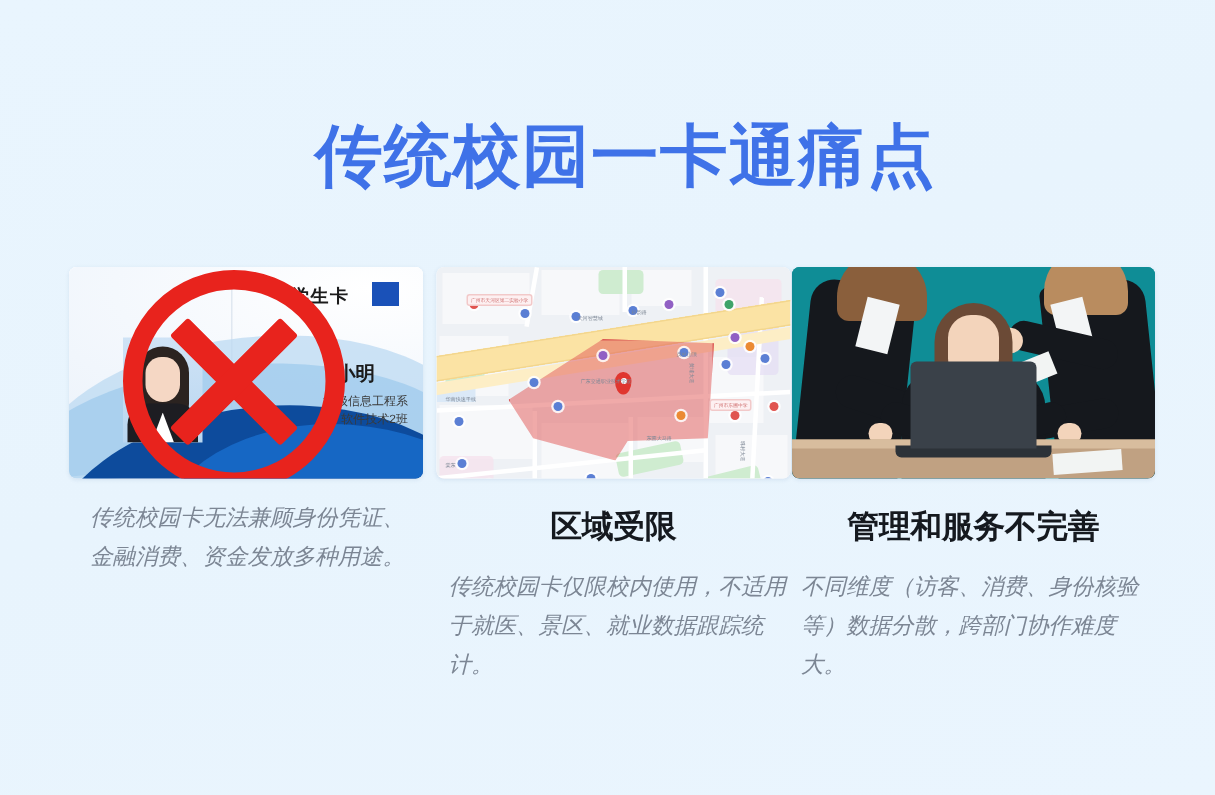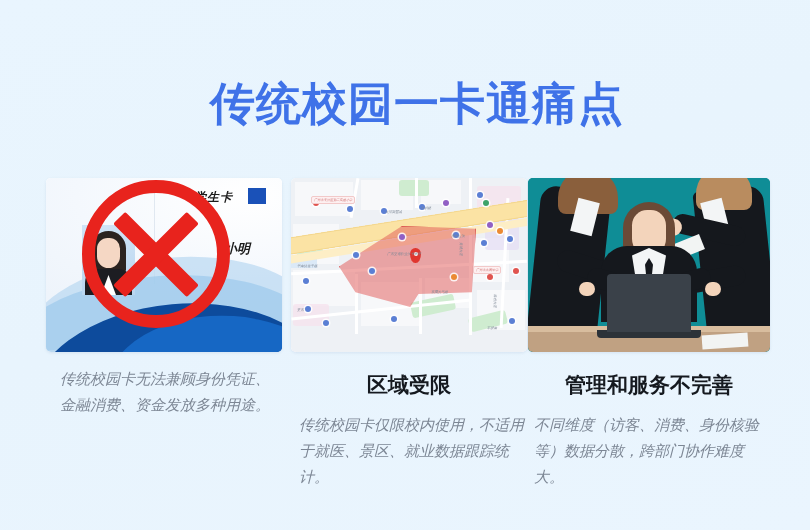--- a/index.html
+++ b/index.html
@@ -50,26 +50,25 @@
     top: 0;
     width: 236px;
   }
   .col-0 { left: 46px; }
   .col-1 { left: 291px; }
   .col-2 { left: 528px; width: 242px; }
 
   .thumb {
     position: relative;
     width: 236px;
-    height: 174px;
+    height: 141px;
     border-radius: 5px;
     overflow: hidden;
     background: #fff;
     box-shadow: 0 1px 3px rgba(40,80,140,0.10);
-    font-style: italic;
   }
   .col-2 .thumb { width: 242px; }
 
   .card-heading {
     margin-top: 20px;
     text-align: center;
     font-size: 21px;
     line-height: 26px;
     font-weight: bold;
     color: #15191f;
@@ -581,20 +580,24 @@
           <div class="wave-dk2"></div>
           <div class="photo">
             <div class="hair"></div>
             <div class="face"></div>
             <div class="body"></div>
             <div class="collar"></div>
           </div>
           <div class="hdr-label">学生卡</div>
           <div class="hdr-square"></div>
           <div class="name">小明</div>
+          <div class="meta">
+            <div>23级信息工程系</div>
+            <div>软件技术2班</div>
+          </div>
           <div class="ban">
             <div class="ring"></div>
             <div class="bar1"></div>
             <div class="bar2"></div>
           </div>
         </div>
       </div>
       <div class="card-body">传统校园卡无法兼顾身份凭证、金融消费、资金发放多种用途。</div>
     </div>
 

